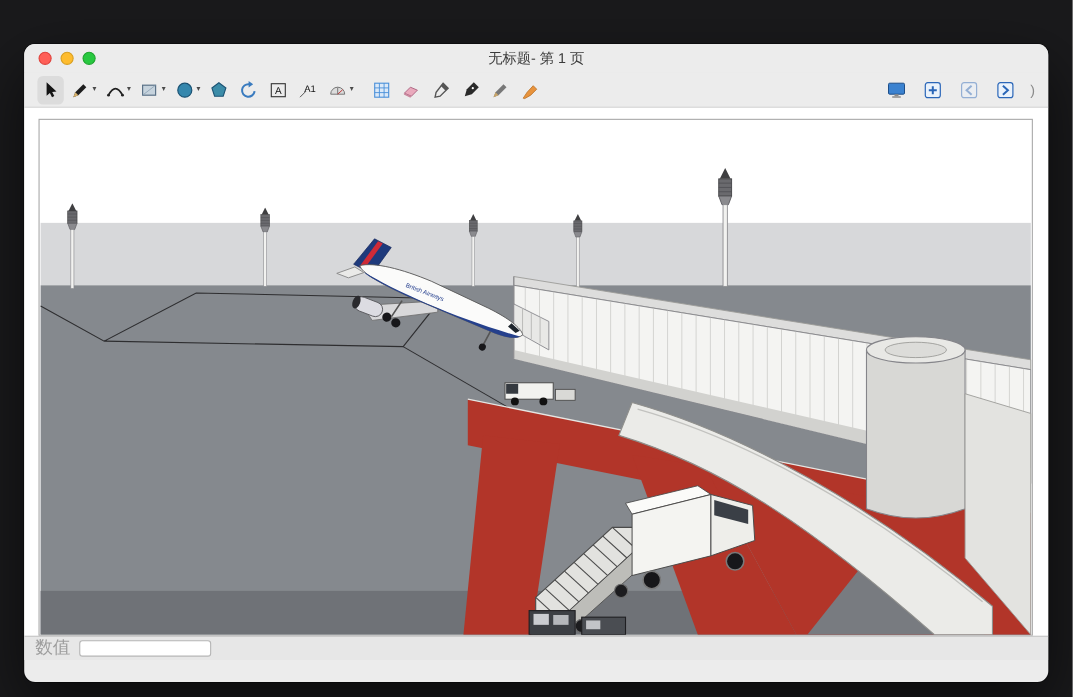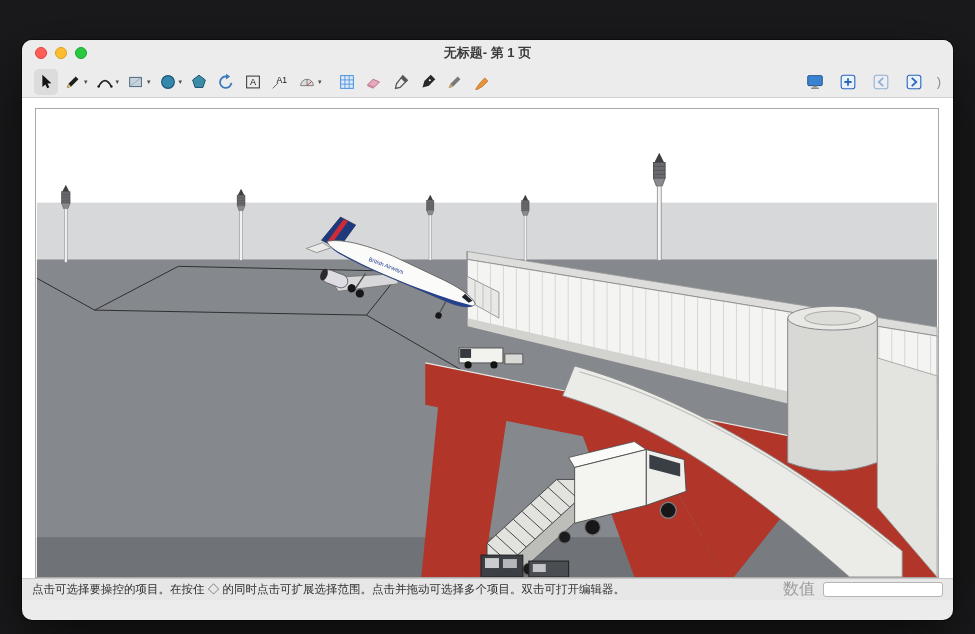--- a/index.html
+++ b/index.html
@@ -9,21 +9,21 @@
   .window { position:absolute; left:22px; top:40px; width:931px; height:580px; background:#ececec;
             border-radius:10px; overflow:hidden; box-shadow:0 22px 60px rgba(0,0,0,.6), 0 0 0 1px rgba(0,0,0,.35);
             display:flex; flex-direction:column; }
   
   .titlebar { height:26px; background:#ececec; position:relative; display:flex; align-items:center; justify-content:center; flex:0 0 auto; }
   .traffic { position:absolute; left:13px; top:7px; display:flex; gap:8px; }
   .dot { width:12px; height:12px; border-radius:50%; }
   .dot.red { background:#ff5f57; border:1px solid #e0443e; }
   .dot.yellow { background:#febc2e; border:1px solid #d9a022; }
   .dot.green { background:#28c840; border:1px solid #1fa52f; }
-  .title { font-size:13px; font-weight:700; color:#3b3b3b; }
+  .title { font-size:13px; font-weight:400; color:#3b3b3b; }
   
   .toolbar { height:32px; background:#ececec; border-bottom:1px solid #cfcfcf; display:flex; align-items:center; padding:0 12px; flex:0 0 auto; }
   .tool { display:flex; align-items:center; height:26px; padding:0 2px; margin-right:3px; background:none; border:none; border-radius:5px; cursor:default; }
   .tool.selected { background:#dcdcdc; }
   .tool svg { width:20px; height:20px; display:block; }
   .caret { font-size:7px; color:#4a4a4a; margin-left:1px; line-height:1; }
   .tb-gap { width:8px; }
   .right-tools { margin-left:auto; display:flex; align-items:center; gap:9px; }
   .right-tools .tool { margin-right:0; }
   .tool.dimmed { opacity:.45; }
@@ -333,19 +333,18 @@
           <rect x="450" y="451" width="14" height="10" fill="#caccd0"></rect>
           <rect x="468" y="452" width="14" height="9" fill="#b5b7bb"></rect>
           <rect x="494" y="454" width="40" height="16" fill="#4a4d52" stroke="#1f1f22" stroke-width="1"></rect>
           <rect x="498" y="457" width="13" height="8" fill="#c2c4c8"></rect>
         </g>
       </svg>
     </div>
 
 
     <div class="statusbar">
-      <span class="status-hint">点击可选择要操控的项目。在按住 ◇ 的同时点击可扩展选择范围。点击并拖动可选择多个项目。双击可打开编辑器。</span>
       <span class="value-label">数值</span>
       <input class="value-input" value="" style="">
     </div>
 
   </div>
 </div>
 
 </body></html>

